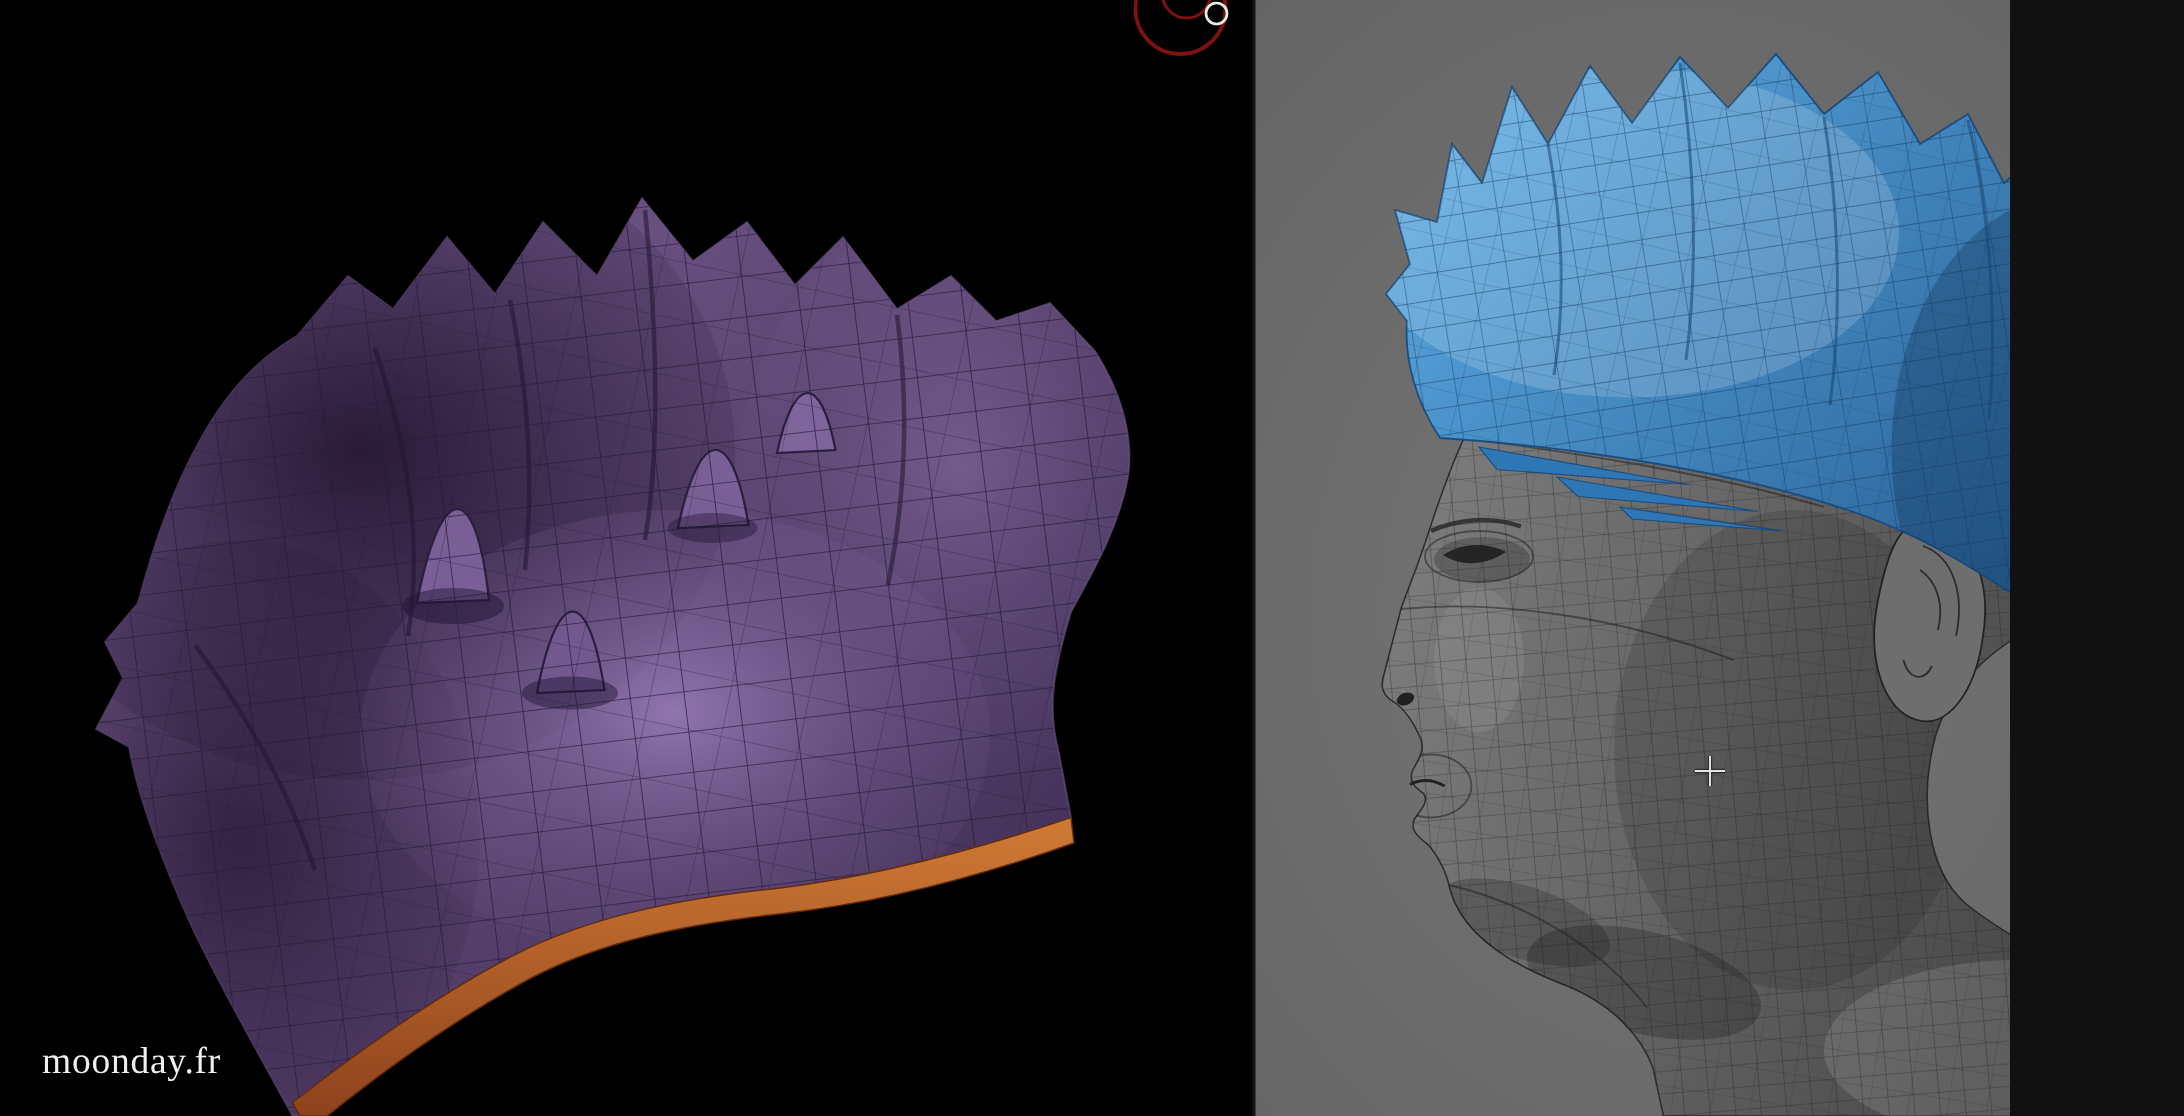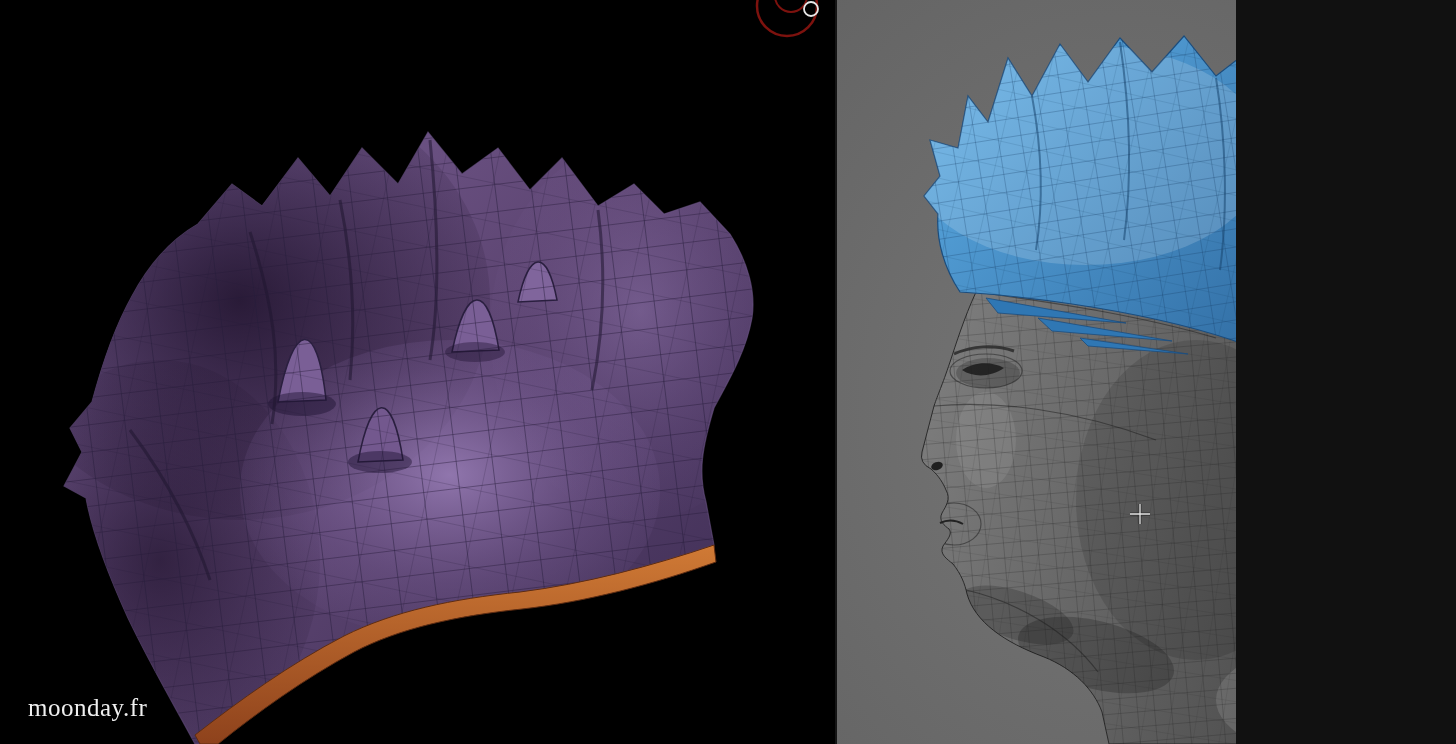--- a/index.html
+++ b/index.html
@@ -1,16 +1,16 @@
 <!DOCTYPE html>
 <html><head>
 <meta charset="utf-8">
 <style>
   html,body{margin:0;padding:0;background:#111;}
-  #root{position:relative;width:1236px;height:744px;overflow:hidden;font-family:"Liberation Sans",sans-serif;}
+  #root{position:relative;width:1340px;height:744px;overflow:hidden;font-family:"Liberation Sans",sans-serif;}
   .viewport{position:absolute;top:0;height:744px;}
   #left-vp{left:0;width:836px;background:#000;}
   #right-vp{left:836px;width:620px;}
   #divider{position:absolute;left:835px;top:0;width:2px;height:744px;background:#151515;}
   #watermark{
     position:absolute;left:28px;top:694px;
     font-family:"Liberation Serif","DejaVu Serif",serif;
     font-size:25px;letter-spacing:0.5px;color:#efefef;
     text-shadow:0 1px 2px rgba(0,0,0,.8);
   }

